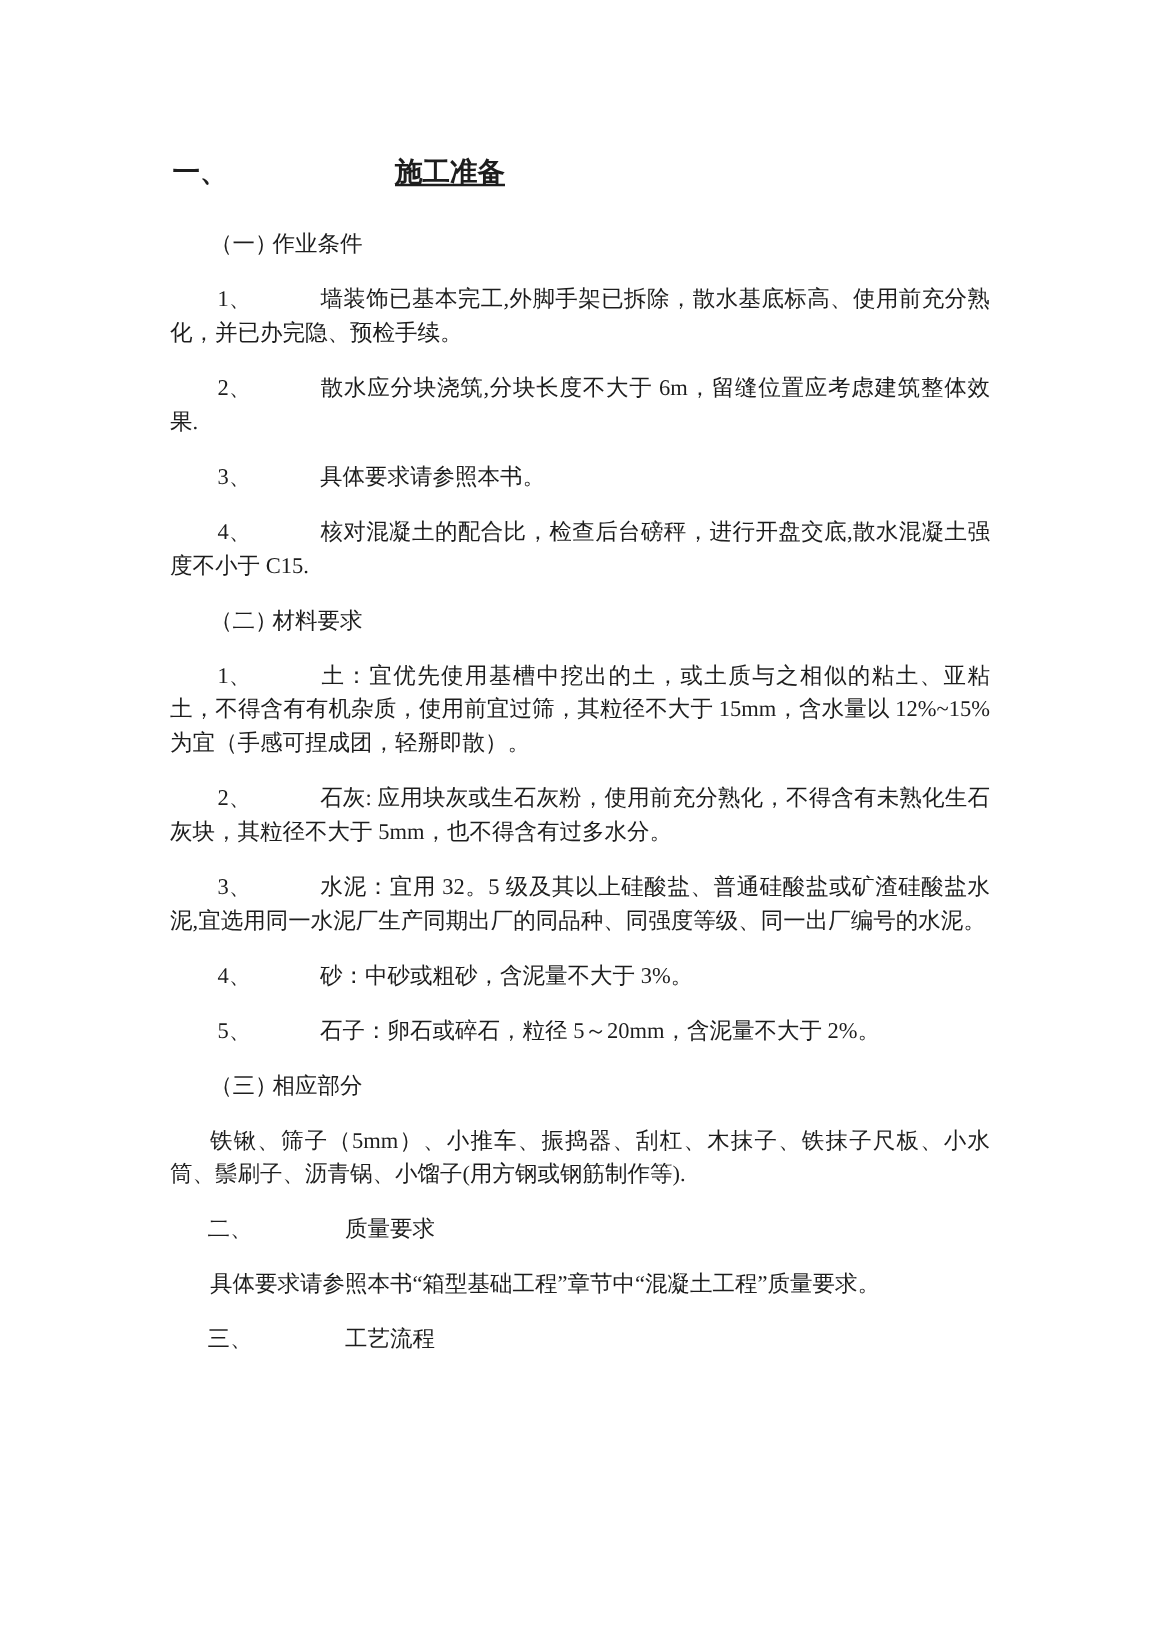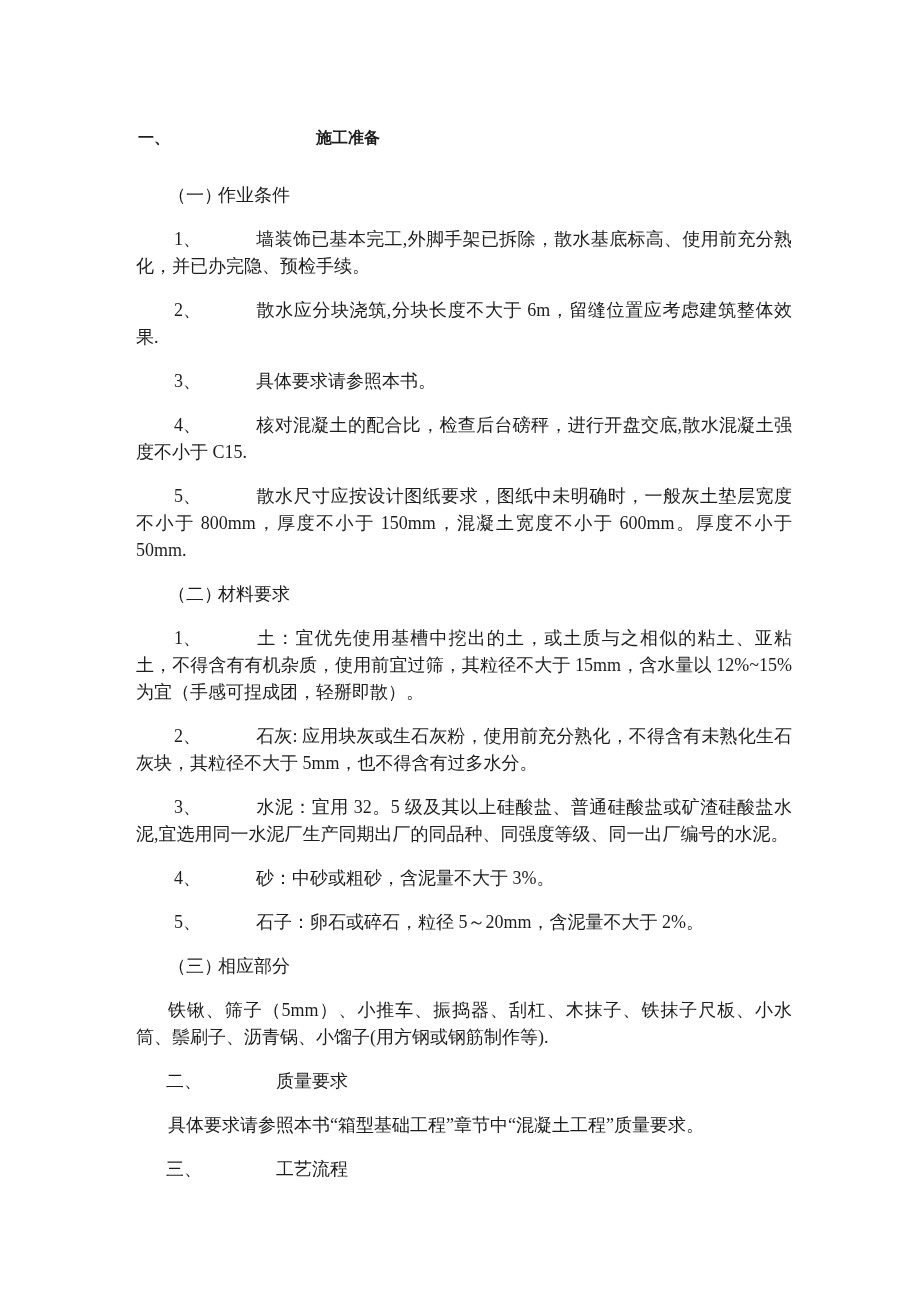--- a/index.html
+++ b/index.html
@@ -19,25 +19,26 @@
     line-height: 27px;
     color: #1d1d1d;
     overflow: hidden;
   }
   .page p {
     margin: 0 0 17px 0;
     padding: 0;
   }
   
   .h1 {
-    font-size: 16px;
+    font-size: 22px;
     line-height: 34px;
     font-weight: bold;
     text-indent: 2px;
     margin-bottom: 27px !important;
+    text-decoration: underline;
   }
   .h1 .mk {
     display: inline-block;
     width: 178px;
     text-indent: 0;
   }
   
   .sub {
     text-indent: 32px;
   }
@@ -82,21 +83,20 @@
   <p class="sub"><span class="mk">（一）</span><span>作业条件</span></p>
 
   <p class="item"><span class="n">1、</span><span>墙装饰已基本完工,外脚手架已拆除，散水基底标高、使用前充分熟化，并已办完隐、预检手续。</span></p>
 
   <p class="item"><span class="n">2、</span><span>散水应分块浇筑,分块长度不大于 6m，留缝位置应考虑建筑整体效果.</span></p>
 
   <p class="item"><span class="n">3、</span><span>具体要求请参照本书。</span></p>
 
   <p class="item"><span class="n">4、</span><span>核对混凝土的配合比，检查后台磅秤，进行开盘交底,散水混凝土强度不小于 C15.</span></p>
 
-  <p class="item"><span class="n">5、</span><span>散水尺寸应按设计图纸要求，图纸中未明确时，一般灰土垫层宽度不小于 800mm，厚度不小于 150mm，混凝土宽度不小于 600mm。厚度不小于 50mm.</span></p>
 
   <p class="sub"><span class="mk">（二）</span><span>材料要求</span></p>
 
   <p class="item"><span class="n">1、</span><span>土：宜优先使用基槽中挖出的土，或土质与之相似的粘土、亚粘土，不得含有有机杂质，使用前宜过筛，其粒径不大于 15mm，含水量以 12%~15%为宜（手感可捏成团，轻掰即散）。</span></p>
 
   <p class="item"><span class="n">2、</span><span>石灰: 应用块灰或生石灰粉，使用前充分熟化，不得含有未熟化生石灰块，其粒径不大于 5mm，也不得含有过多水分。</span></p>
 
   <p class="item"><span class="n">3、</span><span>水泥：宜用 32。5 级及其以上硅酸盐、普通硅酸盐或矿渣硅酸盐水泥,宜选用同一水泥厂生产同期出厂的同品种、同强度等级、同一出厂编号的水泥。</span></p>
 
   <p class="item"><span class="n">4、</span><span>砂：中砂或粗砂，含泥量不大于 3%。</span></p>

